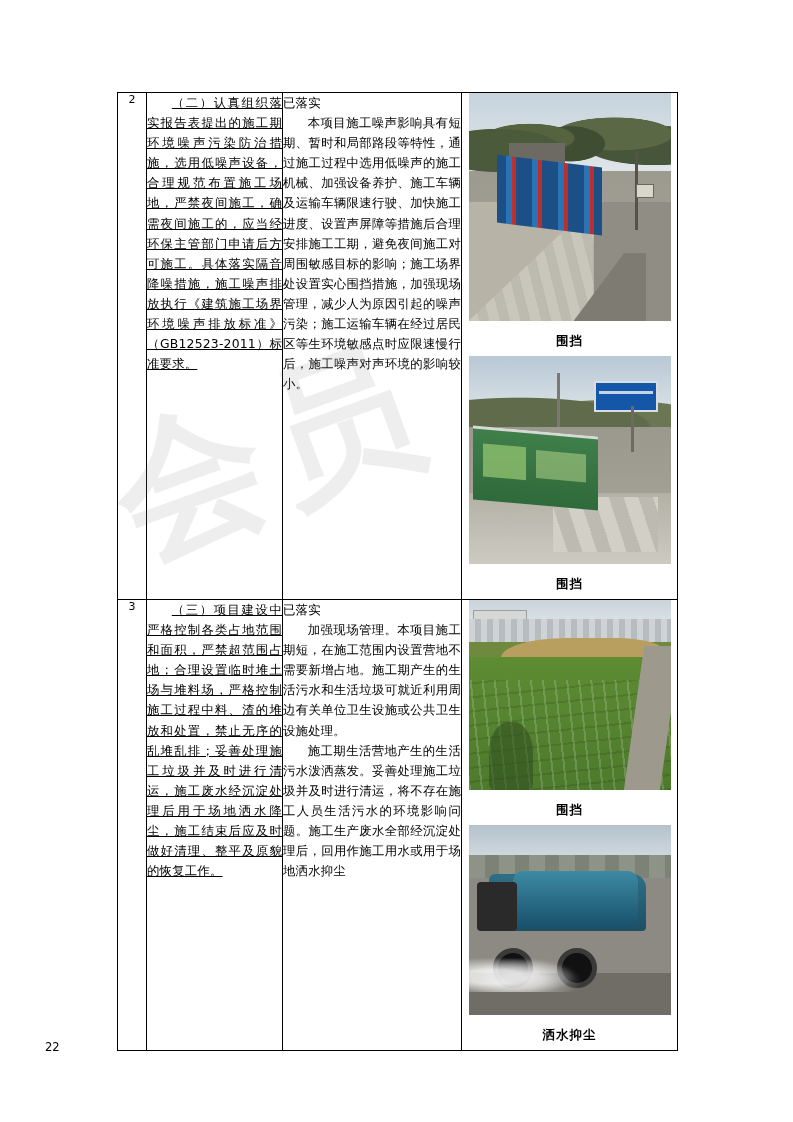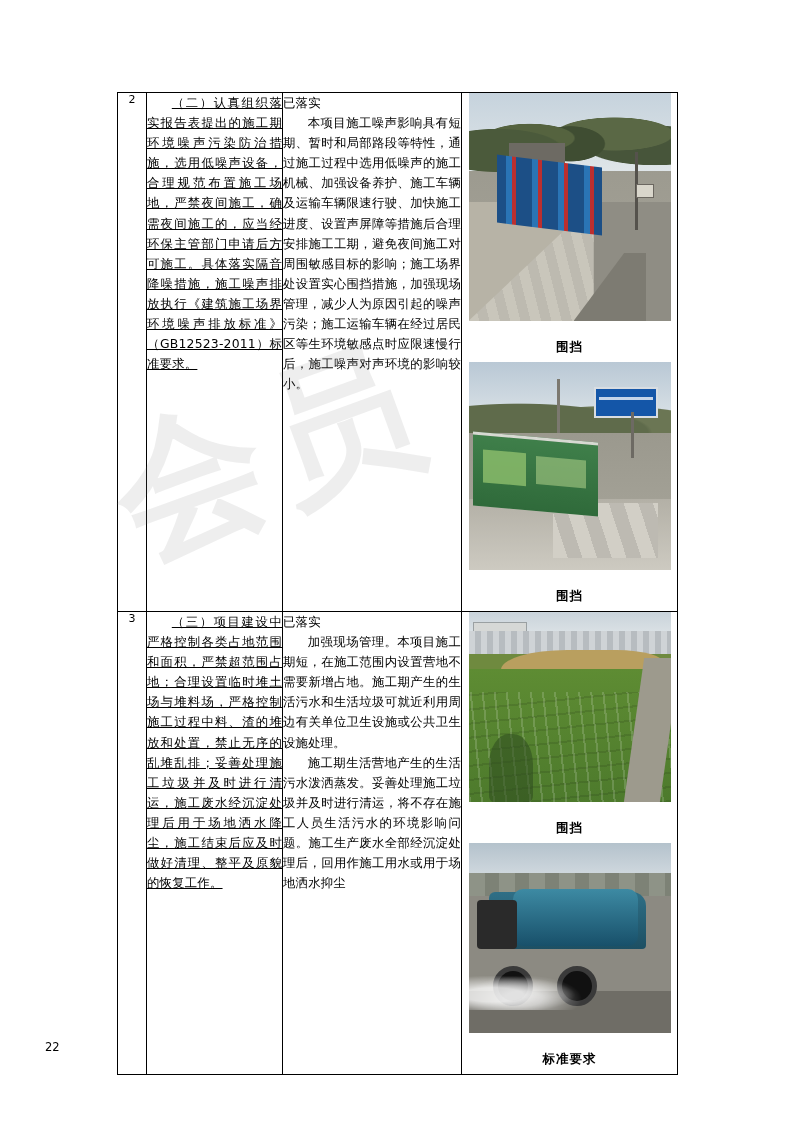--- a/index.html
+++ b/index.html
@@ -79,21 +79,21 @@
     font-family: "DejaVu Sans", "Liberation Sans", sans-serif;
     font-size: 12.4px;
     line-height: 1.62;
     text-align: justify;
     letter-spacing: 0.2px;
   }
   .indent { text-indent: 2em; display: block; }
   .caption {
     font-size: 12.5px;
     font-weight: bold;
-    margin: 18px 0 6px 0;
+    margin: 12px 0 6px 0;
     letter-spacing: 1px;
   }
   .pg-num {
     position: absolute;
     width: 793px;
     text-align: left;
     top: 1040px;
     font-size: 11.5px;
     font-family: "DejaVu Sans", "Liberation Sans", sans-serif;
     margin-left: 45px;
@@ -268,20 +268,20 @@
             <div class="sky"></div>
               <div class="far"></div>
               <div class="ground"></div>
             <div class="truckbody"></div>
               <div class="tank"></div>
               <div class="cab"></div>
             <div class="w1"></div>
               <div class="w2"></div>
               <div class="spray"></div>
           </div>
-          <div class="caption">标准要求</div>
+          <div class="caption">洒水抑尘</div>
         </td>
       </tr>
     </tbody>
   </table>
 
   <div class="pg-num">22</div>
 </div>
 
 </body></html>

